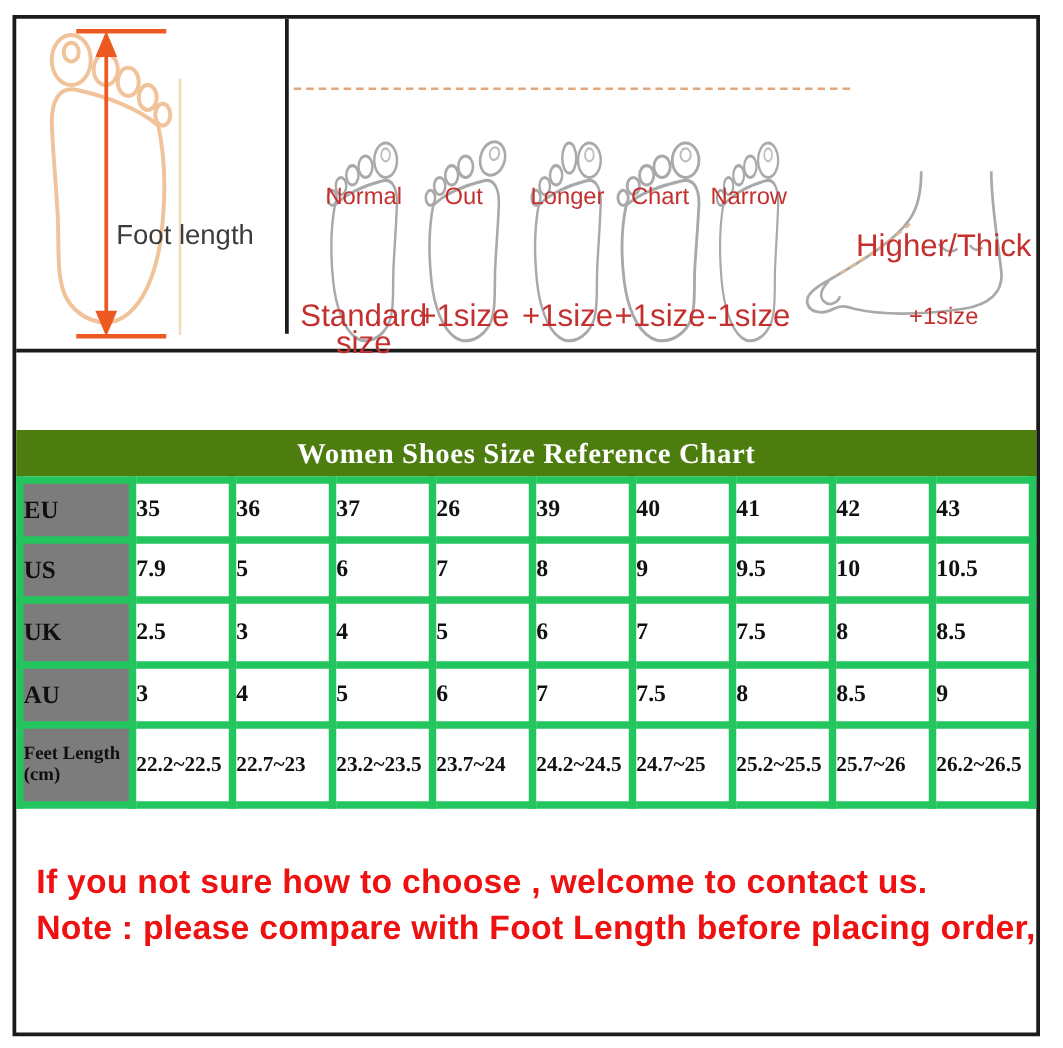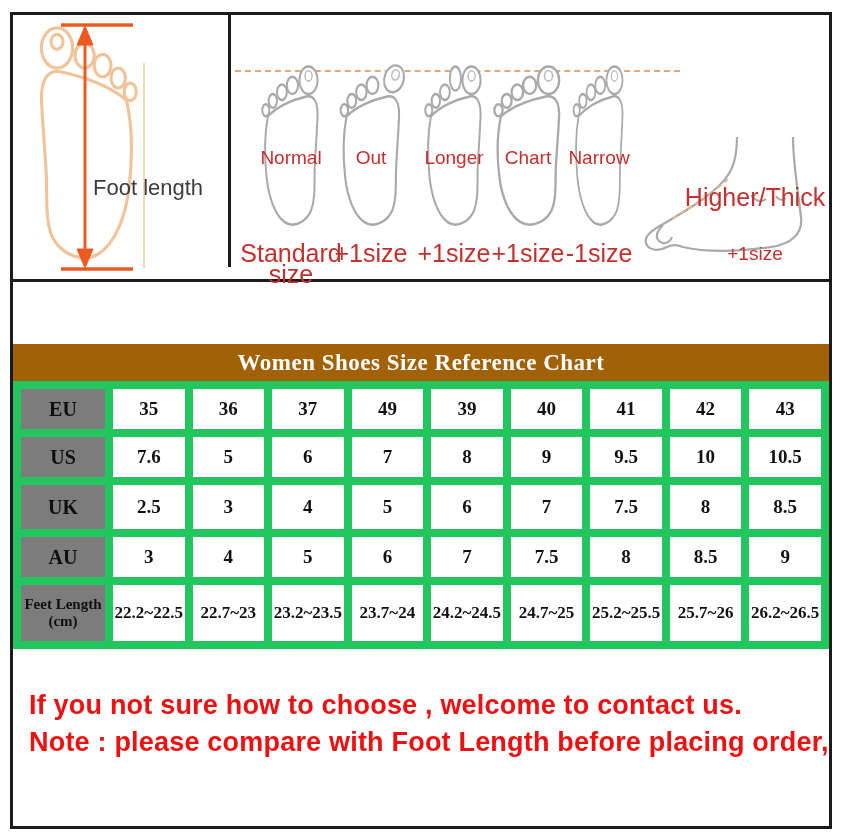--- a/index.html
+++ b/index.html
@@ -14,40 +14,40 @@
   .measure-panel{position:absolute;left:0;top:0;width:218px;height:252px;
                  border-right:3px solid #1b1b1b;box-sizing:border-box;}
   .tan-foot{position:absolute;left:14px;top:8px;}
   .guide-line{position:absolute;left:130px;top:48px;width:2px;height:205px;background:#f2d9b8;}
   .measure-arrow{position:absolute;left:28px;top:6px;}
   .measure-label{position:absolute;left:80px;top:160px;font-size:22px;color:#3c3c3c;white-space:nowrap;}
 
   .types-panel{position:absolute;left:218px;top:0;width:598px;height:264px;}
   .dashed-line{position:absolute;left:4px;top:55px;width:445px;border-top:2px dashed #e2a87c;}
   .foot-item{position:absolute;top:48px;width:112px;height:220px;transform:translateX(-50%);
-             display:flex;flex-direction:column;align-items:center;}
+             display:flex;flex-direction:column;align-items:center;justify-content:flex-end;}
   .foot-item svg{display:block;margin:0 auto;}
   .type-label{position:absolute;top:84px;width:100%;text-align:center;
               font-size:19px;color:#c4302e;}
   .size-note{position:absolute;top:180px;width:100%;text-align:center;
              font-size:25px;color:#c4302e;line-height:21px;}
   .side-foot{position:absolute;left:408px;top:118px;}
   .higher-label{position:absolute;left:524px;top:168px;transform:translateX(-50%);
                 font-size:25px;color:#c4302e;white-space:nowrap;}
   .higher-size{position:absolute;left:524px;top:228px;transform:translateX(-50%);
                font-size:19px;color:#c4302e;white-space:nowrap;}
 
   
-  .chart-title-bar{position:absolute;left:0;top:329px;width:816px;height:37px;background:#a16207;
+  .chart-title-bar{position:absolute;left:0;top:329px;width:816px;height:37px;background:#4d7c0f;
                    display:flex;align-items:center;justify-content:center;}
   .chart-title-bar span{color:#ffffff;font-family:"Liberation Serif",serif;font-weight:bold;
                         font-size:23px;letter-spacing:0.5px;}
   .size-table{position:absolute;left:0;top:366px;width:816px;border-collapse:collapse;
               table-layout:fixed;font-family:"Liberation Serif",serif;font-weight:bold;}
-  .size-table th,.size-table td{border:8px solid #22c55e;text-align:center;vertical-align:middle;
+  .size-table th,.size-table td{border:6px solid #22c55e;text-align:left;vertical-align:middle;
                                 padding:0;background:#ffffff;color:#111;}
   .size-table th{background:#7c7c7c;color:#0f0f0f;font-size:20px;width:84px;}
   .size-table th.small{font-size:15px;line-height:17px;}
   .size-table td{font-size:19px;}
   .size-table td.feetlen{font-size:17px;}
 
   
   .note-block{position:absolute;left:16px;top:672px;width:800px;
               font-weight:bold;font-size:27px;line-height:37px;color:#ed1111;
               letter-spacing:0.2px;white-space:nowrap;}
@@ -181,30 +181,30 @@
       <span>Women Shoes Size Reference Chart</span>
     </div>
 
     <table class="size-table">
       <tbody id="size-table-body">
           <tr style="height: 48px;">
             <th>EU</th>
             <td>35</td>
             <td>36</td>
             <td>37</td>
-            <td>49</td>
+            <td>26</td>
             <td>39</td>
             <td>40</td>
             <td>41</td>
             <td>42</td>
             <td>43</td>
           </tr>
           <tr style="height: 48px;">
             <th>US</th>
-            <td>7.6</td>
+            <td>7.9</td>
             <td>5</td>
             <td>6</td>
             <td>7</td>
             <td>8</td>
             <td>9</td>
             <td>9.5</td>
             <td>10</td>
             <td>10.5</td>
           </tr>
           <tr style="height: 52px;">

